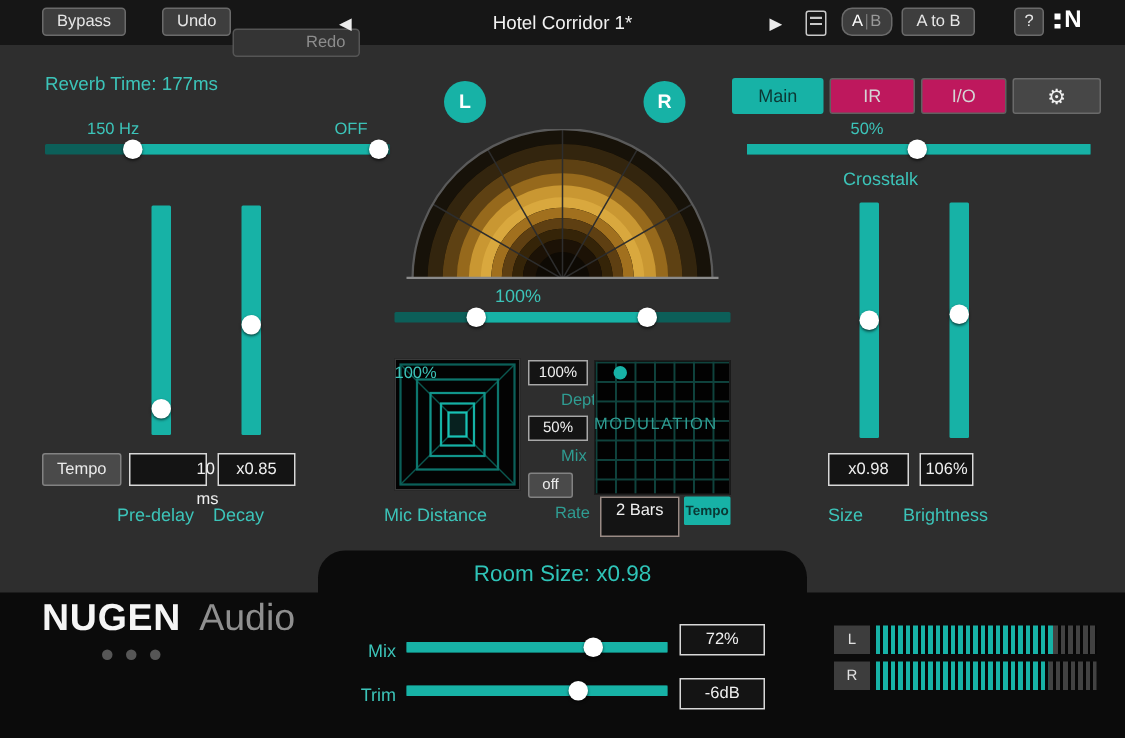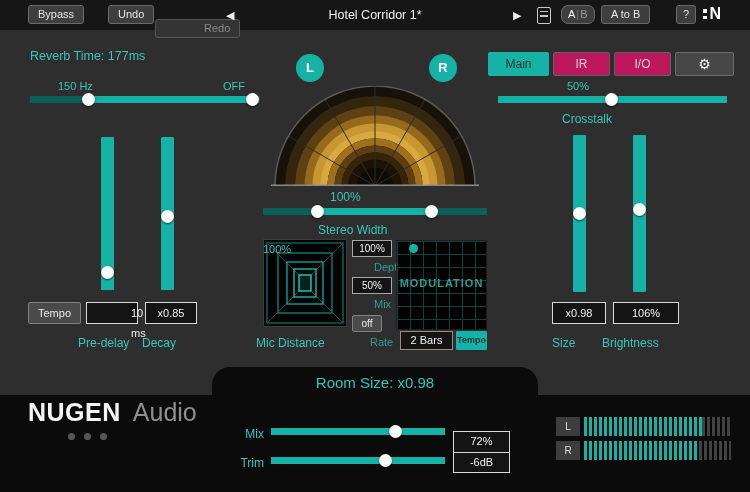--- a/index.html
+++ b/index.html
@@ -50,22 +50,22 @@
   .tab.gearbtn { background:#474747; border:1px solid #6a6a6a; color:#efefef; line-height:22px; font-size:14px; }
 
   
   .micbox { position:absolute; left:263px; top:239px; width:84px; height:88px; background:#030303; border:1px solid #3a3a3a; }
   .modgrid { position:absolute; left:396px; top:240px; width:91px; height:90px; background-color:#020202;
              border:1px solid #1d1d1d;
              background-image:linear-gradient(#0f433d 1px, transparent 1px),
                               linear-gradient(90deg, #0f433d 1px, transparent 1px);
              background-size:13px 13px; }
   .moddot { position:absolute; left:12px; top:3px; width:9px; height:9px; border-radius:50%; background:#17b2a6; }
-  .modtitle { position:absolute; left:396px; top:277px; width:91px; text-align:center; color:#2f9c92;
-              font-size:11px; font-weight:bold; letter-spacing:1px; pointer-events:none; }
+  .modtitle { position:absolute; left:396px; top:277px; width:69px; text-align:center; color:#2f9c92;
+              font-size:11px; font-weight:normal; letter-spacing:1px; pointer-events:none; }
   .tempo-active { position:absolute; background:#17b2a6; color:#0a3834; font-size:9px; font-weight:bold;
                   text-align:center; border-radius:1px; }
 
   
   .footer { position:absolute; left:0; top:395px; width:750px; height:97px; background:#0b0b0b; }
   .footer-tab { position:absolute; left:212px; top:367px; width:326px; height:29px; background:#0b0b0b;
                 border-radius:18px 18px 0 0; }
   .readout { display:block; width:100%; text-align:center; line-height:31px; color:#2fc4b8; font-size:15px; }
   .brand { position:absolute; left:28px; top:398px; font-size:25px; color:#f5f5f5; }
   .brand b { font-weight:bold; letter-spacing:.5px; }
@@ -153,21 +153,20 @@
     <line x1="3" y1="99.2" x2="211" y2="99.2" stroke="#8a8a8a" stroke-width="1.5"></line>
   </svg>
 
   <div class="tlabel" style="left:330px; top:190px; width:90px;">100%</div>
   <div class="hslider" style="left:263px; top:205px; width:224px;">
     <div class="htrack"></div>
     <div class="hfill" style="left:55px; width:114px;"></div>
     <div class="knob" style="left:48px;"></div>
     <div class="knob" style="left:162px;"></div>
   </div>
-  <div class="tlabel" style="left:318px; top:223px; width:114px;">Stereo Width</div>
 
   <div class="micbox">
     <svg width="82" height="86" viewBox="0 0 82 86">
       <line x1="3" y1="3" x2="35" y2="35" stroke="#0a564f" stroke-width="1"></line>
       <line x1="79" y1="3" x2="47" y2="35" stroke="#0a564f" stroke-width="1"></line>
       <line x1="3" y1="83" x2="35" y2="51" stroke="#0a564f" stroke-width="1"></line>
       <line x1="79" y1="83" x2="47" y2="51" stroke="#0a564f" stroke-width="1"></line>
       <rect x="3" y="3" width="76" height="80" fill="none" stroke="#0b5f58" stroke-width="1.5"></rect>
       <rect x="14" y="13" width="54" height="60" fill="none" stroke="#0d766d" stroke-width="1.5"></rect>
       <rect x="23" y="22" width="36" height="42" fill="none" stroke="#11948a" stroke-width="1.5"></rect>
@@ -183,21 +182,21 @@
   <div class="valbox" style="left:352px; top:277px; width:40px; height:17px; line-height:15px; font-size:10px; border-color:#a8a8a8;">50%</div>
   <div class="tlabel small dimteal" style="left:350px; top:298px; width:44px;">Mix</div>
   <div class="graybtn" style="left:352px; top:315px; width:30px; height:17px; line-height:15px; font-size:10px;">off</div>
   <div class="tlabel small dimteal" style="left:346px; top:336px; width:44px;">Rate</div>
 
   <div class="modgrid">
     <div class="moddot"></div>
   </div>
   <div class="modtitle">MODULATION</div>
 
-  <div class="valbox" style="left:400px; top:331px; width:53px; height:19px; line-height:17px; border-color:#9a8b85;text-align:center;">2 Bars</div>
+  <div class="valbox" style="left:400px; top:331px; width:53px; height:27px; line-height:17px; border-color:#9a8b85;text-align:center;">2 Bars</div>
   <div class="tempo-active" style="left:456px; top:331px; width:31px; height:19px; line-height:19px;">Tempo</div>
 
   <div class="tab active" style="left:488px; width:61px;">Main</div>
   <div class="tab idle" style="left:553px; width:57px;">IR</div>
   <div class="tab idle" style="left:614px; width:57px;">I/O</div>
   <div class="tab gearbtn" style="left:675px; width:59px;">⚙</div>
 
   <div class="tlabel small" style="left:567px; top:80px; width:90px;">50%</div>
   <div class="hslider" style="left:498px; top:93px; width:229px;">
     <div class="htrack"></div>
@@ -207,21 +206,21 @@
   <div class="tlabel" style="left:562px; top:112px; width:100px;">Crosstalk</div>
 
   <div class="vslider" style="left:573px; top:135px; height:157px;">
     <div class="vknob" style="top:72px;"></div>
   </div>
   <div class="vslider" style="left:633px; top:135px; height:157px;">
     <div class="vknob" style="top:68px;"></div>
   </div>
 
   <div class="valbox" style="left:552px; top:302px; width:54px; height:22px; line-height:20px;">x0.98</div>
-  <div class="valbox" style="left:613px; top:302px; width:66px; height:22px; line-height:20px;">106%</div>
+  <div class="valbox" style="left:613px; top:302px; width:36px; height:22px; line-height:20px;">106%</div>
   <div class="tlabel" style="left:552px; top:336px; width:54px;">Size</div>
   <div class="tlabel" style="left:602px; top:336px; width:76px;">Brightness</div>
 
   <div class="footer"></div>
   <div class="footer-tab">
     <span class="readout">Room Size: x0.98</span>
   </div>
 
   <div class="brand"><b>NUGEN</b><span>Audio</span></div>
   <div class="brand-dots">
@@ -229,21 +228,21 @@
       <i></i>
       <i></i>
     </div>
 
   <div class="tlabel" style="left:228px; top:427px; width:36px; text-align:right;">Mix</div>
   <div class="hslider" style="left:271px; top:425px; width:174px;">
     <div class="htrack"></div>
     <div class="hfill" style="left:0; width:174px;"></div>
     <div class="knob" style="left:118px;"></div>
   </div>
-  <div class="valbox" style="left:453px; top:431px; width:57px; height:31px; line-height:19px;">72%</div>
+  <div class="valbox" style="left:453px; top:416px; width:57px; height:21px; line-height:19px;">72%</div>
 
   <div class="tlabel" style="left:228px; top:456px; width:36px; text-align:right;">Trim</div>
   <div class="hslider" style="left:271px; top:454px; width:174px;">
     <div class="htrack"></div>
     <div class="hfill" style="left:0; width:174px;"></div>
     <div class="knob" style="left:108px;"></div>
   </div>
   <div class="valbox" style="left:453px; top:452px; width:57px; height:21px; line-height:19px;">-6dB</div>
 
   <div class="meter-label" style="left:556px; top:417px;">L</div>

